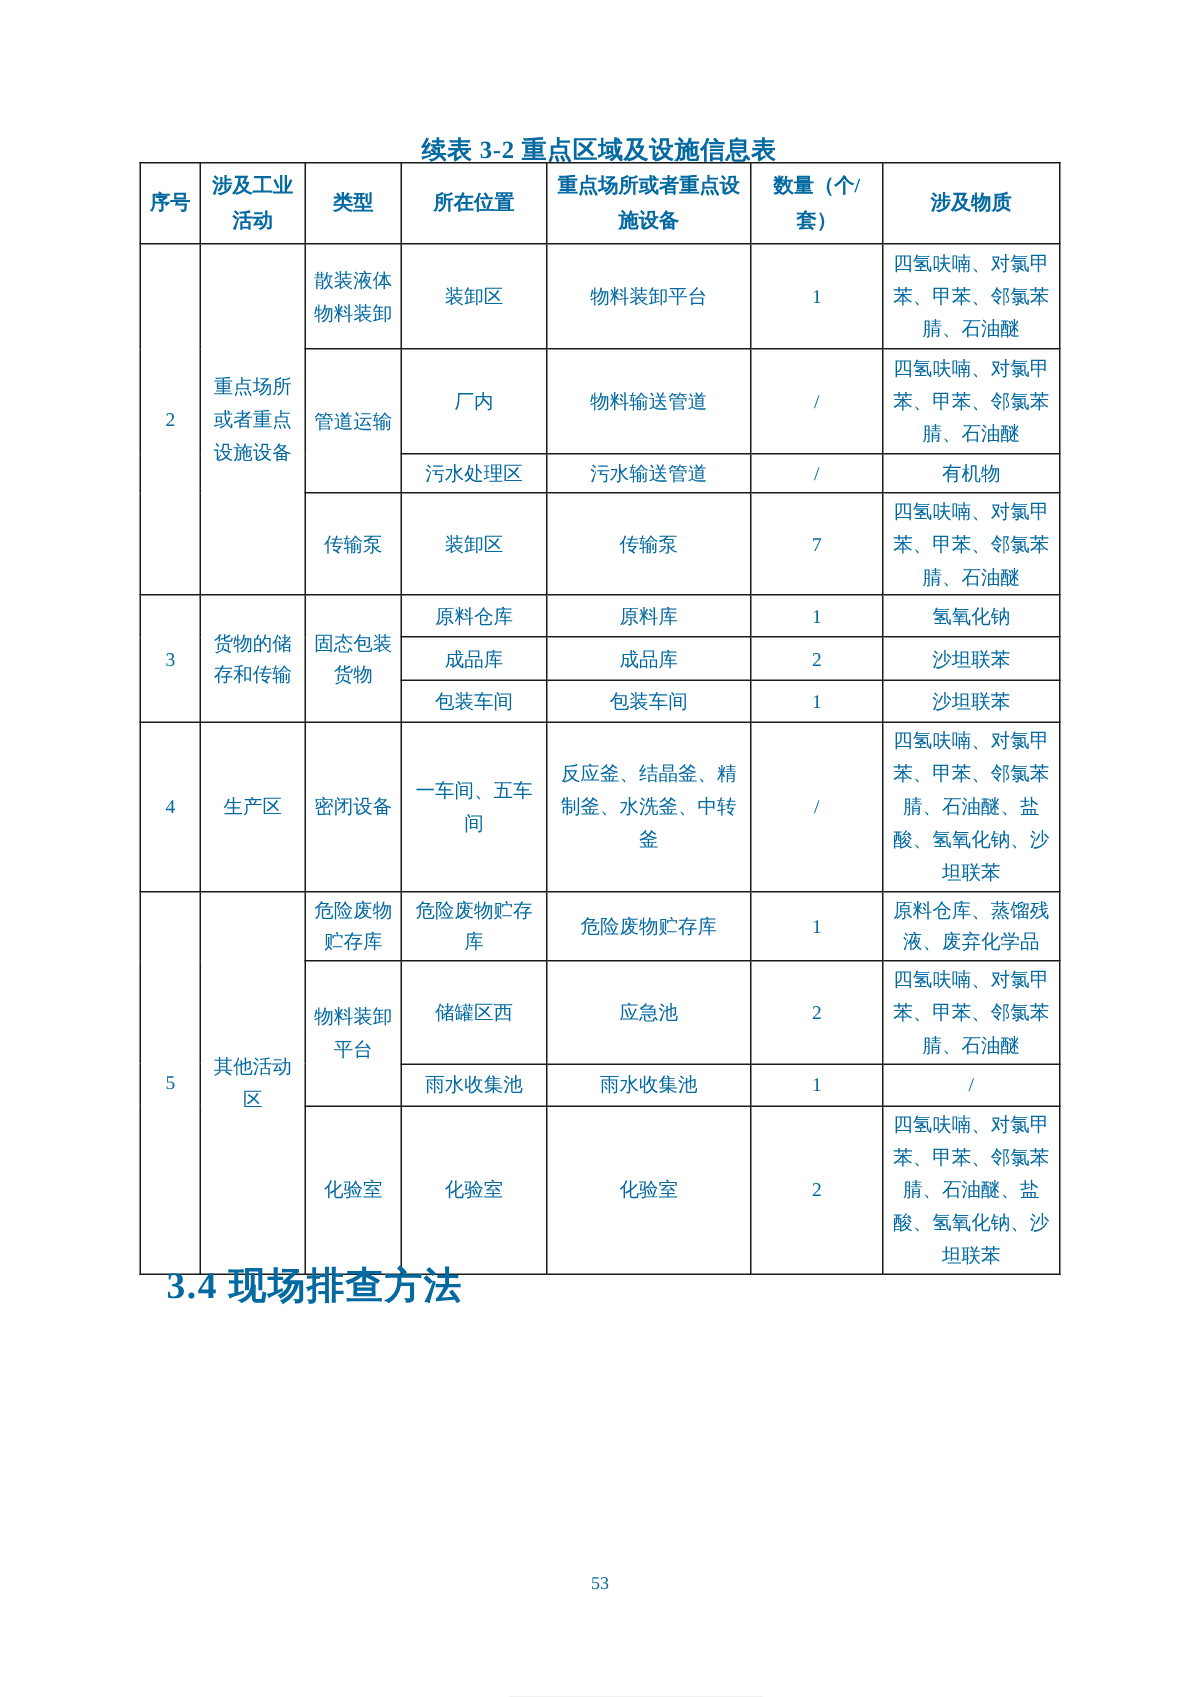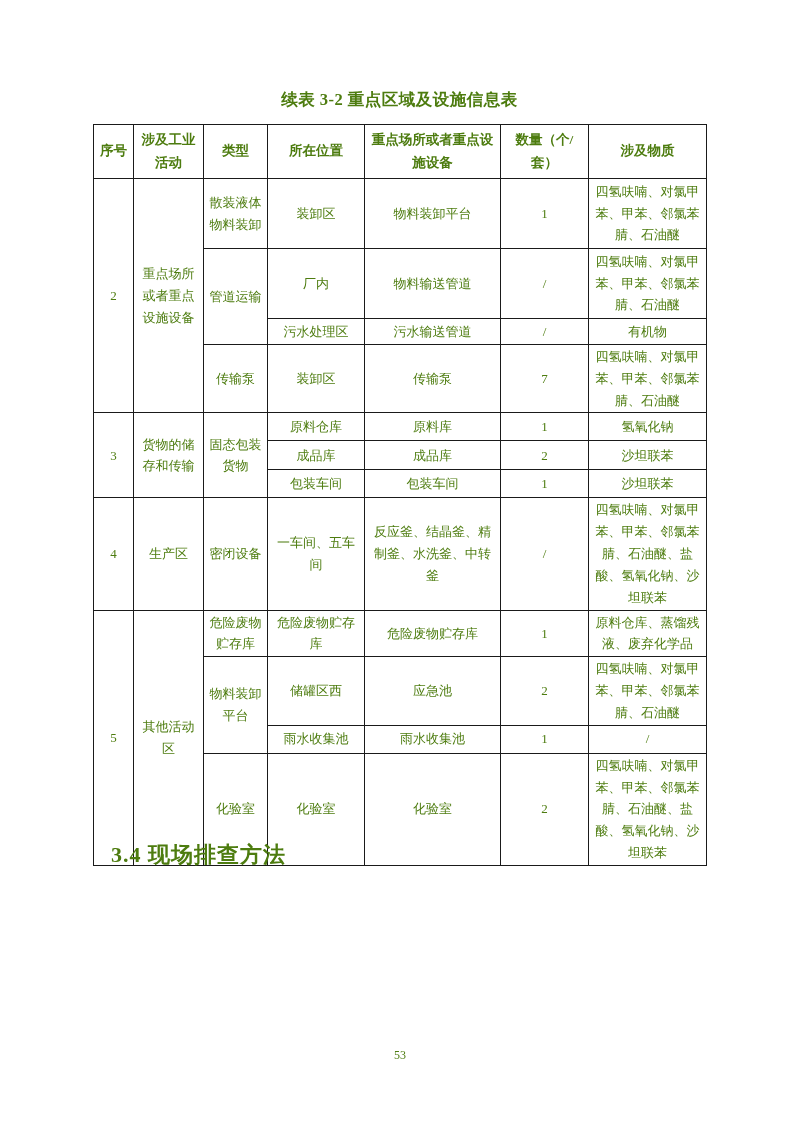--- a/index.html
+++ b/index.html
@@ -3,38 +3,38 @@
 <meta charset="utf-8">
 <style>
   html, body { margin: 0; padding: 0; background: #e8e8e8; }
   .page {
     position: relative;
     width: 800px;
     height: 1131px;
     margin: 0 auto;
     background: #ffffff;
     font-family: "Liberation Serif", "DejaVu Serif", serif;
-    color: #4d7c0f;
+    color: #0369a1;
     overflow: hidden;
   }
   .table-title {
     position: absolute;
     left: 93px;
     top: 89px;
     width: 613px;
     text-align: center;
     font-size: 16.5px;
     font-weight: bold;
     letter-spacing: 0.5px;
     white-space: nowrap;
   }
   table.info-table {
     position: absolute;
     left: 93px;
-    top: 124px;
+    top: 108px;
     width: 613px;
     border-collapse: collapse;
     table-layout: fixed;
     padding-left: 40px;
   }
   table.info-table th,
   table.info-table td {
     border: 1.5px solid #1a1a1a;
     text-align: center;
     vertical-align: middle;
@@ -45,21 +45,21 @@
     overflow: hidden;
   }
   table.info-table th {
     font-weight: bold;
     font-size: 13.5px;
   }
   .section-heading {
     position: absolute;
     left: 111px;
     top: 840px;
-    font-size: 22px;
+    font-size: 25px;
     font-weight: bold;
     letter-spacing: 1px;
     white-space: nowrap;
   }
   .body-paragraph {
     position: absolute;
     left: 94px;
     top: 872px;
     width: 611px;
     font-size: 17px;

